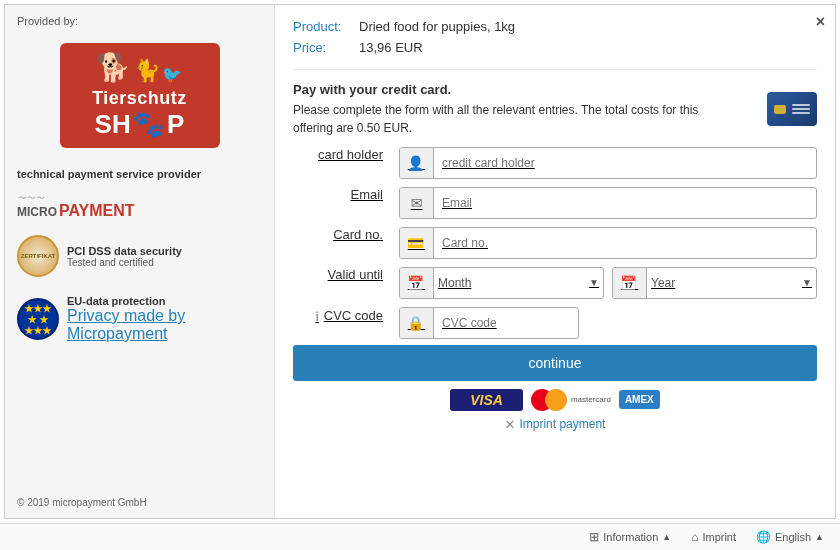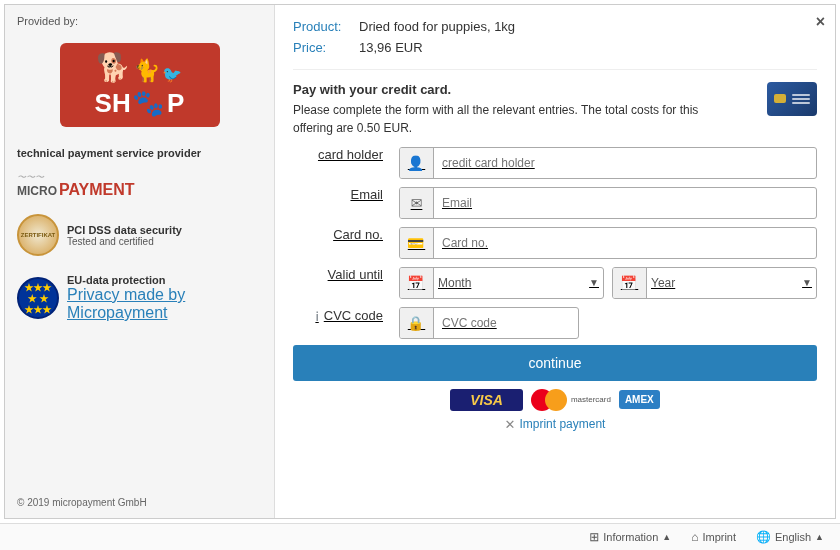--- a/index.html
+++ b/index.html
@@ -212,21 +212,21 @@
     .product-value {
       color: #333;
     }
 
     .pay-section {
       margin-bottom: 10px;
     }
 
     .pay-header {
       display: flex;
-      align-items: flex-start;
+      align-items: center;
       justify-content: space-between;
     }
 
     .pay-title {
       font-weight: bold;
       font-size: 13px;
       color: #333;
       margin-bottom: 4px;
     }
 
@@ -501,20 +501,21 @@
   <div class="sidebar">
     <div class="provided-by">Provided by:</div>
 
     <div class="logo-container">
       <div class="logo-box">
         <div class="logo-animals">
           <span style="font-size:28px;">🐕</span>
           <span style="font-size:22px;">🐈</span>
           <span style="font-size:16px;">🐦</span>
         </div>
+        <div class="logo-text-tierschutz">Tierschutz</div>
         <div class="logo-text-shop">
           <span>SH</span>
             <span>🐾</span>
             <span>P</span>
         </div>
       </div>
     </div>
 
     <div class="technical-text">technical payment service provider</div>
 

